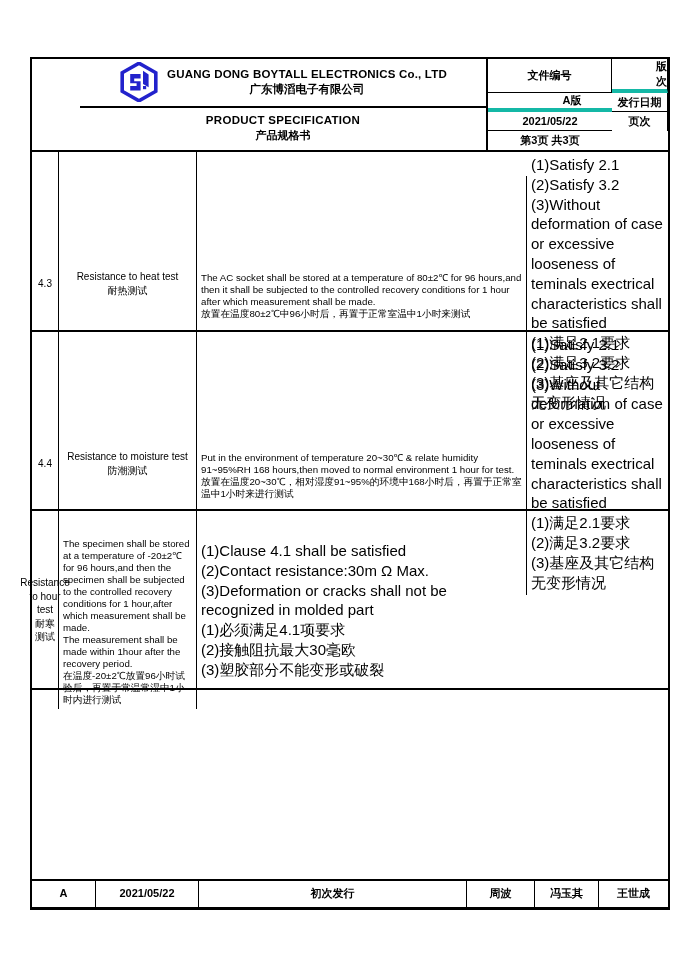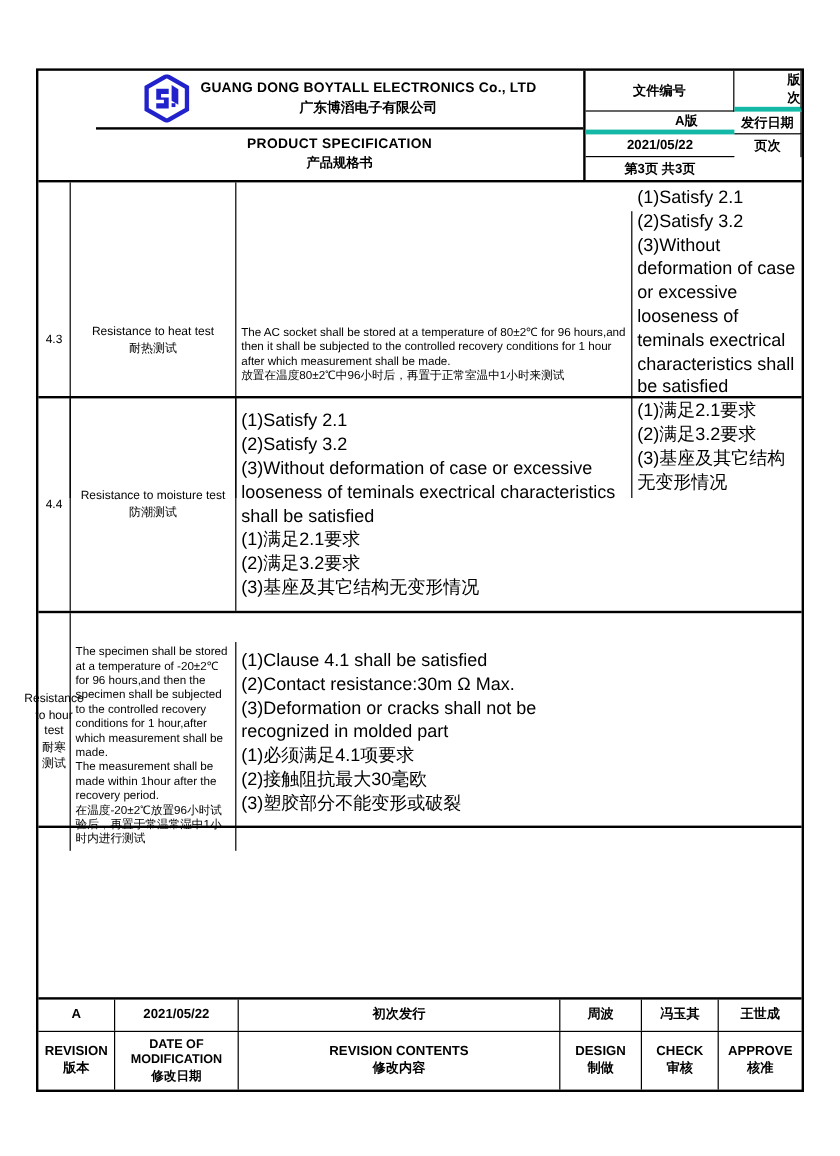--- a/index.html
+++ b/index.html
@@ -100,20 +100,24 @@
 (3)基座及其它结构无变形情况</div>
     </div>
   </div>
 
   <div class="test-row r44">
     <div class="cell cell-item">4.4</div>
     <div class="cell cell-name">
       <div>Resistance to moisture test</div>
       <div>防潮测试</div>
     </div>
+    <div class="cell cell-desc">
+      <div>Put in the environment of temperature 20~30℃ &amp; relate humidity 91~95%RH 168 hours,then moved to normal environment 1 hour for test.
+放置在温度20~30℃，相对湿度91~95%的环境中168小时后，再置于正常室温中1小时来进行测试</div>
+    </div>
     <div class="cell cell-crit">
       <div>(1)Satisfy 2.1
 (2)Satisfy 3.2
 (3)Without deformation of case or excessive looseness of teminals exectrical characteristics shall be satisfied
 (1)满足2.1要求
 (2)满足3.2要求
 (3)基座及其它结构无变形情况</div>
     </div>
   </div>
 
@@ -140,29 +144,14 @@
   <div class="empty-row"></div>
 
   <div class="foot-row foot-row1">
     <div class="fcell">A</div>
     <div class="fcell">2021/05/22</div>
     <div class="fcell">初次发行</div>
     <div class="fcell">周波</div>
     <div class="fcell">冯玉其</div>
     <div class="fcell">王世成</div>
   </div>
-  <div class="foot-row foot-row2">
-    <div class="fcell">REVISION
-版本</div>
-    <div class="fcell small">DATE OF
-MODIFICATION
-修改日期</div>
-    <div class="fcell">REVISION CONTENTS
-修改内容</div>
-    <div class="fcell">DESIGN
-制做</div>
-    <div class="fcell">CHECK
-审核</div>
-    <div class="fcell">APPROVE
-核准</div>
-  </div>
 
 </div>
 
 </body></html>

